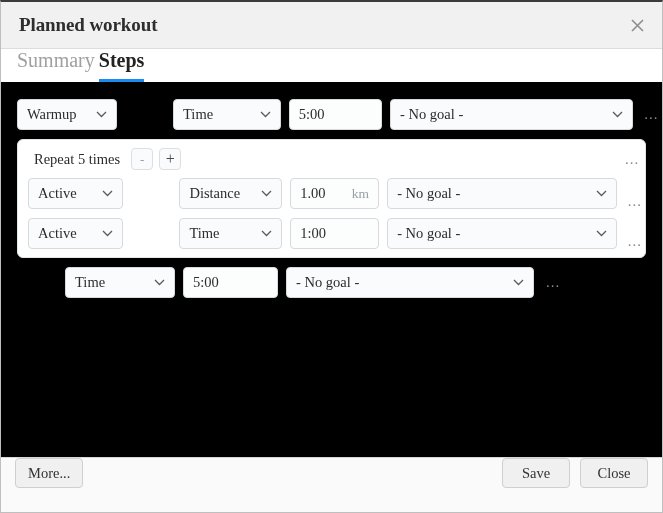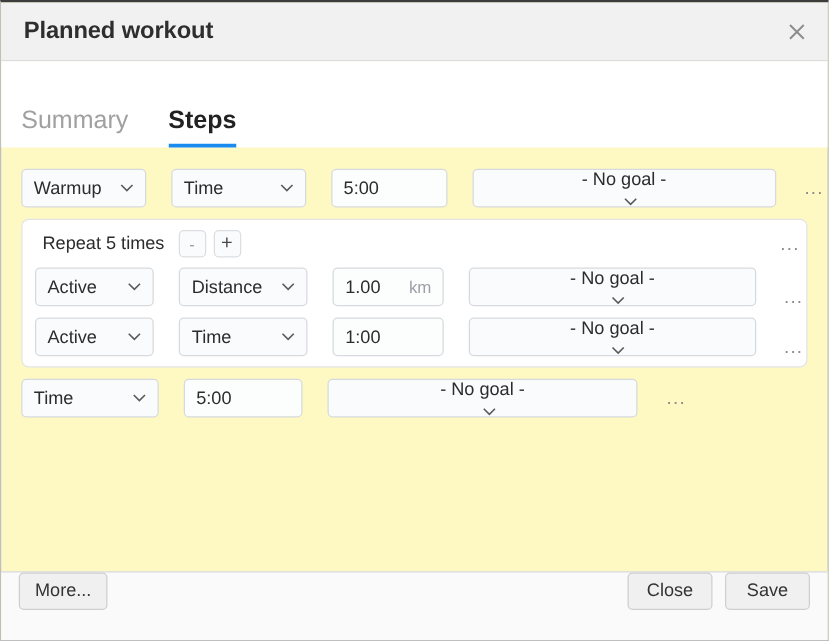--- a/index.html
+++ b/index.html
@@ -12,25 +12,26 @@
     background: #ffffff;
     font-family: "Liberation Sans", sans-serif;
     -webkit-font-smoothing: antialiased;
     overflow: hidden;
   }
   .dialog {
     position: relative;
     width: 663px;
     height: 513px;
     box-sizing: border-box;
-    background: #fef9c3;
+    background: #000000;
     border: 1px solid #bfbfbf;
     border-top: 2px solid #3c3c3c;
     display: flex;
     flex-direction: column;
+    font-family: Liberation Serif, serif;
   }
   
   .titlebar {
     height: 47px;
     flex: 0 0 47px;
     background: #f1f1f1;
     border-bottom: 1px solid #dcdcdc;
     display: flex;
     align-items: center;
     padding: 0 10px 0 18px;
@@ -50,22 +51,22 @@
     align-items: center;
     justify-content: center;
     cursor: pointer;
   }
   .close-btn svg { display: block; }
   
   .tabs {
     flex: 0 0 auto;
     display: flex;
     align-items: flex-end;
-    padding: 36px 0 0 16px;
-    gap: 32px;
+    padding: 0 0 0 16px;
+    gap: 4px;
     background: #ffffff;
   }
   .tab {
     font-size: 20px;
     color: #a0a0a0;
     padding-bottom: 8px;
     cursor: pointer;
     border-bottom: 3px solid transparent;
     line-height: 1.1;
   }
@@ -79,21 +80,20 @@
     flex: 1 1 auto;
     padding: 17px 0 0 0;
     overflow: hidden;
   }
   .step-row {
     display: flex;
     align-items: center;
     padding: 0 0 0 16px;
     margin-bottom: 9px;
     height: 31px;
-    gap: 12px;
   }
   .ctl {
     height: 31px;
     box-sizing: border-box;
     background: #fafbfc;
     border: 1px solid #d6dade;
     border-radius: 4px;
     display: flex;
     align-items: center;
     font-size: 14.5px;
@@ -104,23 +104,23 @@
   }
   .ctl.select { justify-content: space-between; }
   .ctl .chev { margin-left: 10px; flex: 0 0 auto; display: flex; }
   .ctl.input {
     background: #fcfdfd;
     cursor: text;
     justify-content: space-between;
   }
   .unit { color: #9aa0a6; font-size: 13.5px; }
   .w-kind   { width: 102px; }
-  .w-dur    { width: 110px; }
+  .w-dur    { width: 110px; margin-left: 48px; }
   .w-val    { width: 95px; }
-  .w-goal   { width: 248px; flex-direction: column; }
+  .w-goal   { width: 248px; }
   .dots {
     width: 22px;
     text-align: center;
     color: #8a8a8a;
     font-size: 15px;
     letter-spacing: 1px;
     cursor: pointer;
     line-height: 1;
     user-select: none;
   }
@@ -341,17 +341,17 @@
         </span>
       </div>
       <div class="dots">...</div>
     </div>
 
   </div>
 
   <div class="footer">
     <div class="btn">More...</div>
     <div class="spacer"></div>
+    <div class="btn">Save</div>
     <div class="btn">Close</div>
-    <div class="btn">Save</div>
   </div>
 
 </div>
 
 </body></html>

